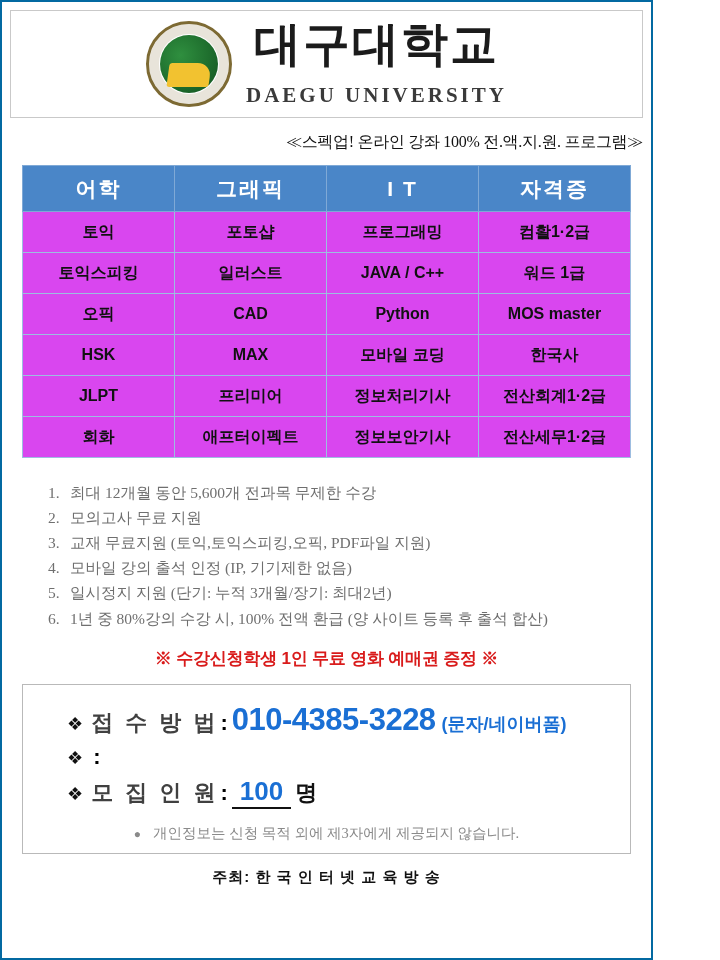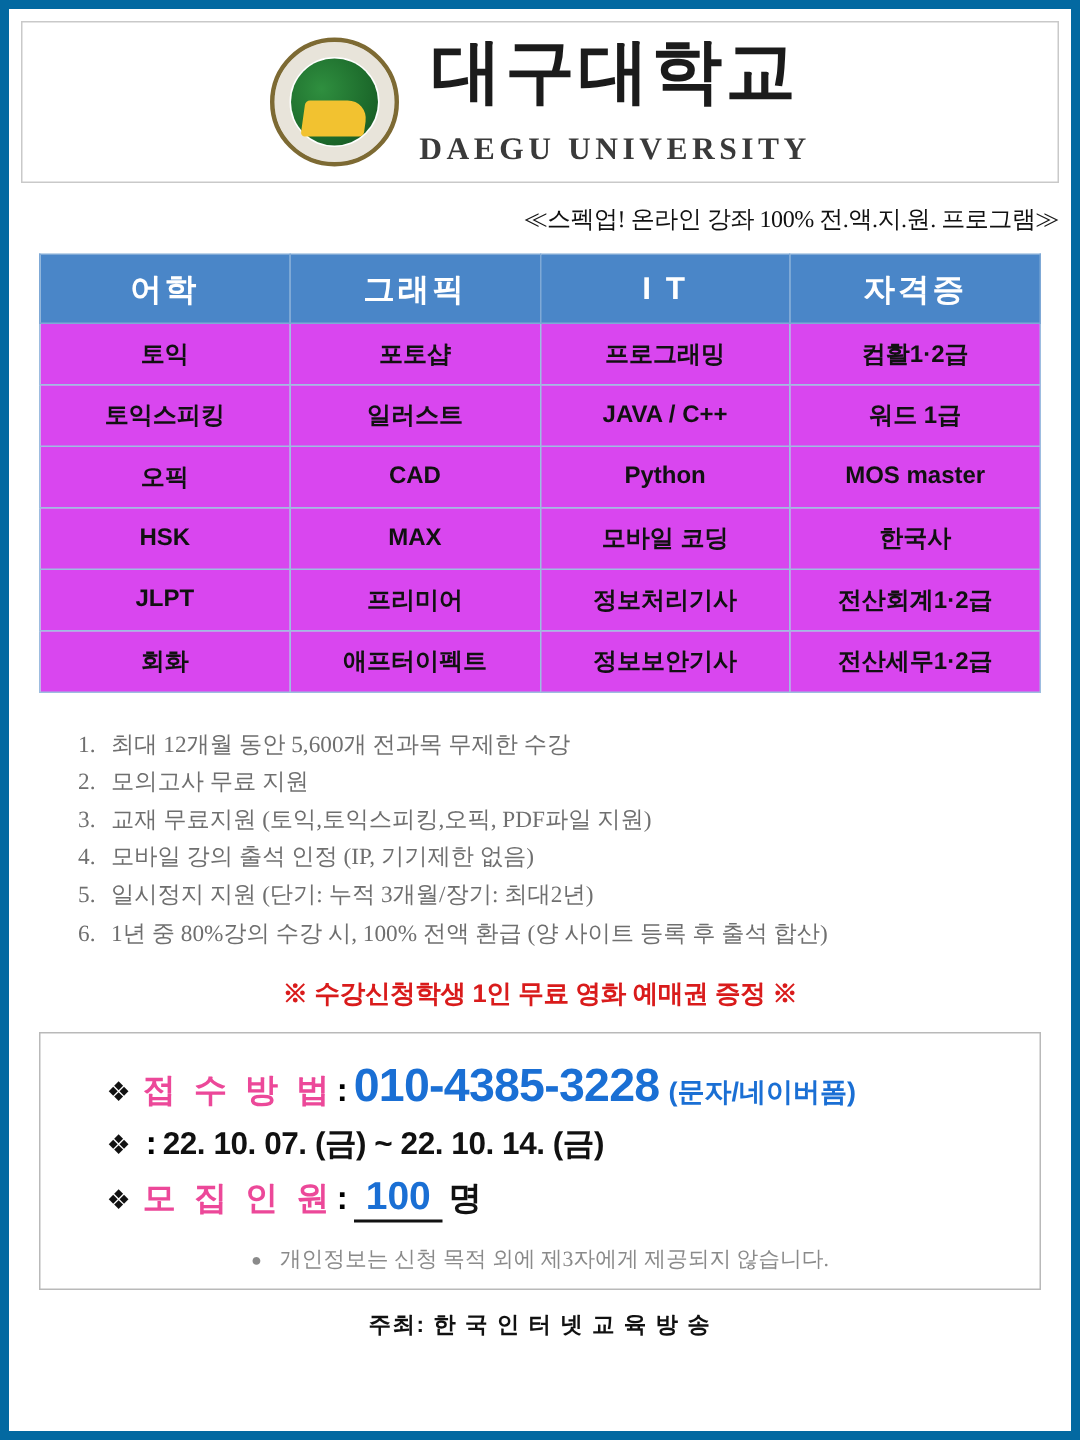--- a/index.html
+++ b/index.html
@@ -3,24 +3,24 @@
 <meta charset="utf-8">
 <style>
   * { box-sizing: border-box; }
   html, body {
     margin: 0; padding: 0;
     width: 720px; height: 960px;
     font-family: "Liberation Sans", sans-serif;
     background: #ffffff;
   }
   .poster {
-    width: 720px; height: 960px;
+    width: 653px; height: 960px;
     position: relative;
     background: #ffffff;
-    border: 6px solid #0369a1;
+    border: 2px solid #0369a1;
     padding: 8px 8px 0 8px;
   }
 
   
   .logo-band {
     height: 108px;
     border: 1px solid #c9c9c9;
     background: #ffffff;
     display: flex;
     align-items: center;
@@ -137,21 +137,21 @@
   .apply-row {
     display: flex;
     align-items: baseline;
     padding: 3px 0 3px 44px;
     white-space: nowrap;
   }
   .diamond {
     color: #111; font-size: 18px; margin-right: 8px;
   }
   .apply-label {
-    font-size: 22px; font-weight: bold; color: #ec4899;
+    font-size: 22px; font-weight: bold; color: #404040;
     letter-spacing: 3px;
   }
   .apply-colon { font-size: 22px; font-weight: bold; margin: 0 4px 0 2px; }
   .phone {
     font-size: 31px; font-weight: bold; color: #1a6fd4; letter-spacing: -0.5px;
   }
   .phone-sub {
     font-size: 18px; font-weight: bold; color: #1a6fd4; margin-left: 6px;
   }
   .apply-value {
@@ -279,21 +279,20 @@
       <span class="diamond">❖</span>
       <span class="apply-label">접 수 방 법</span>
       <span class="apply-colon">:</span>
       <span class="phone">010-4385-3228</span>
       <span class="phone-sub">(문자/네이버폼)</span>
     </div>
 
     <div class="apply-row">
       <span class="diamond">❖</span>
       <span class="apply-colon">:</span>
-      <span class="apply-value">22. 10. 07. (금) ~ 22. 10. 14. (금)</span>
     </div>
 
     <div class="apply-row">
       <span class="diamond">❖</span>
       <span class="apply-label">모 집 인 원</span>
       <span class="apply-colon">:</span>
       <span class="count">100</span>
       <span class="count-unit">명</span>
     </div>
 

